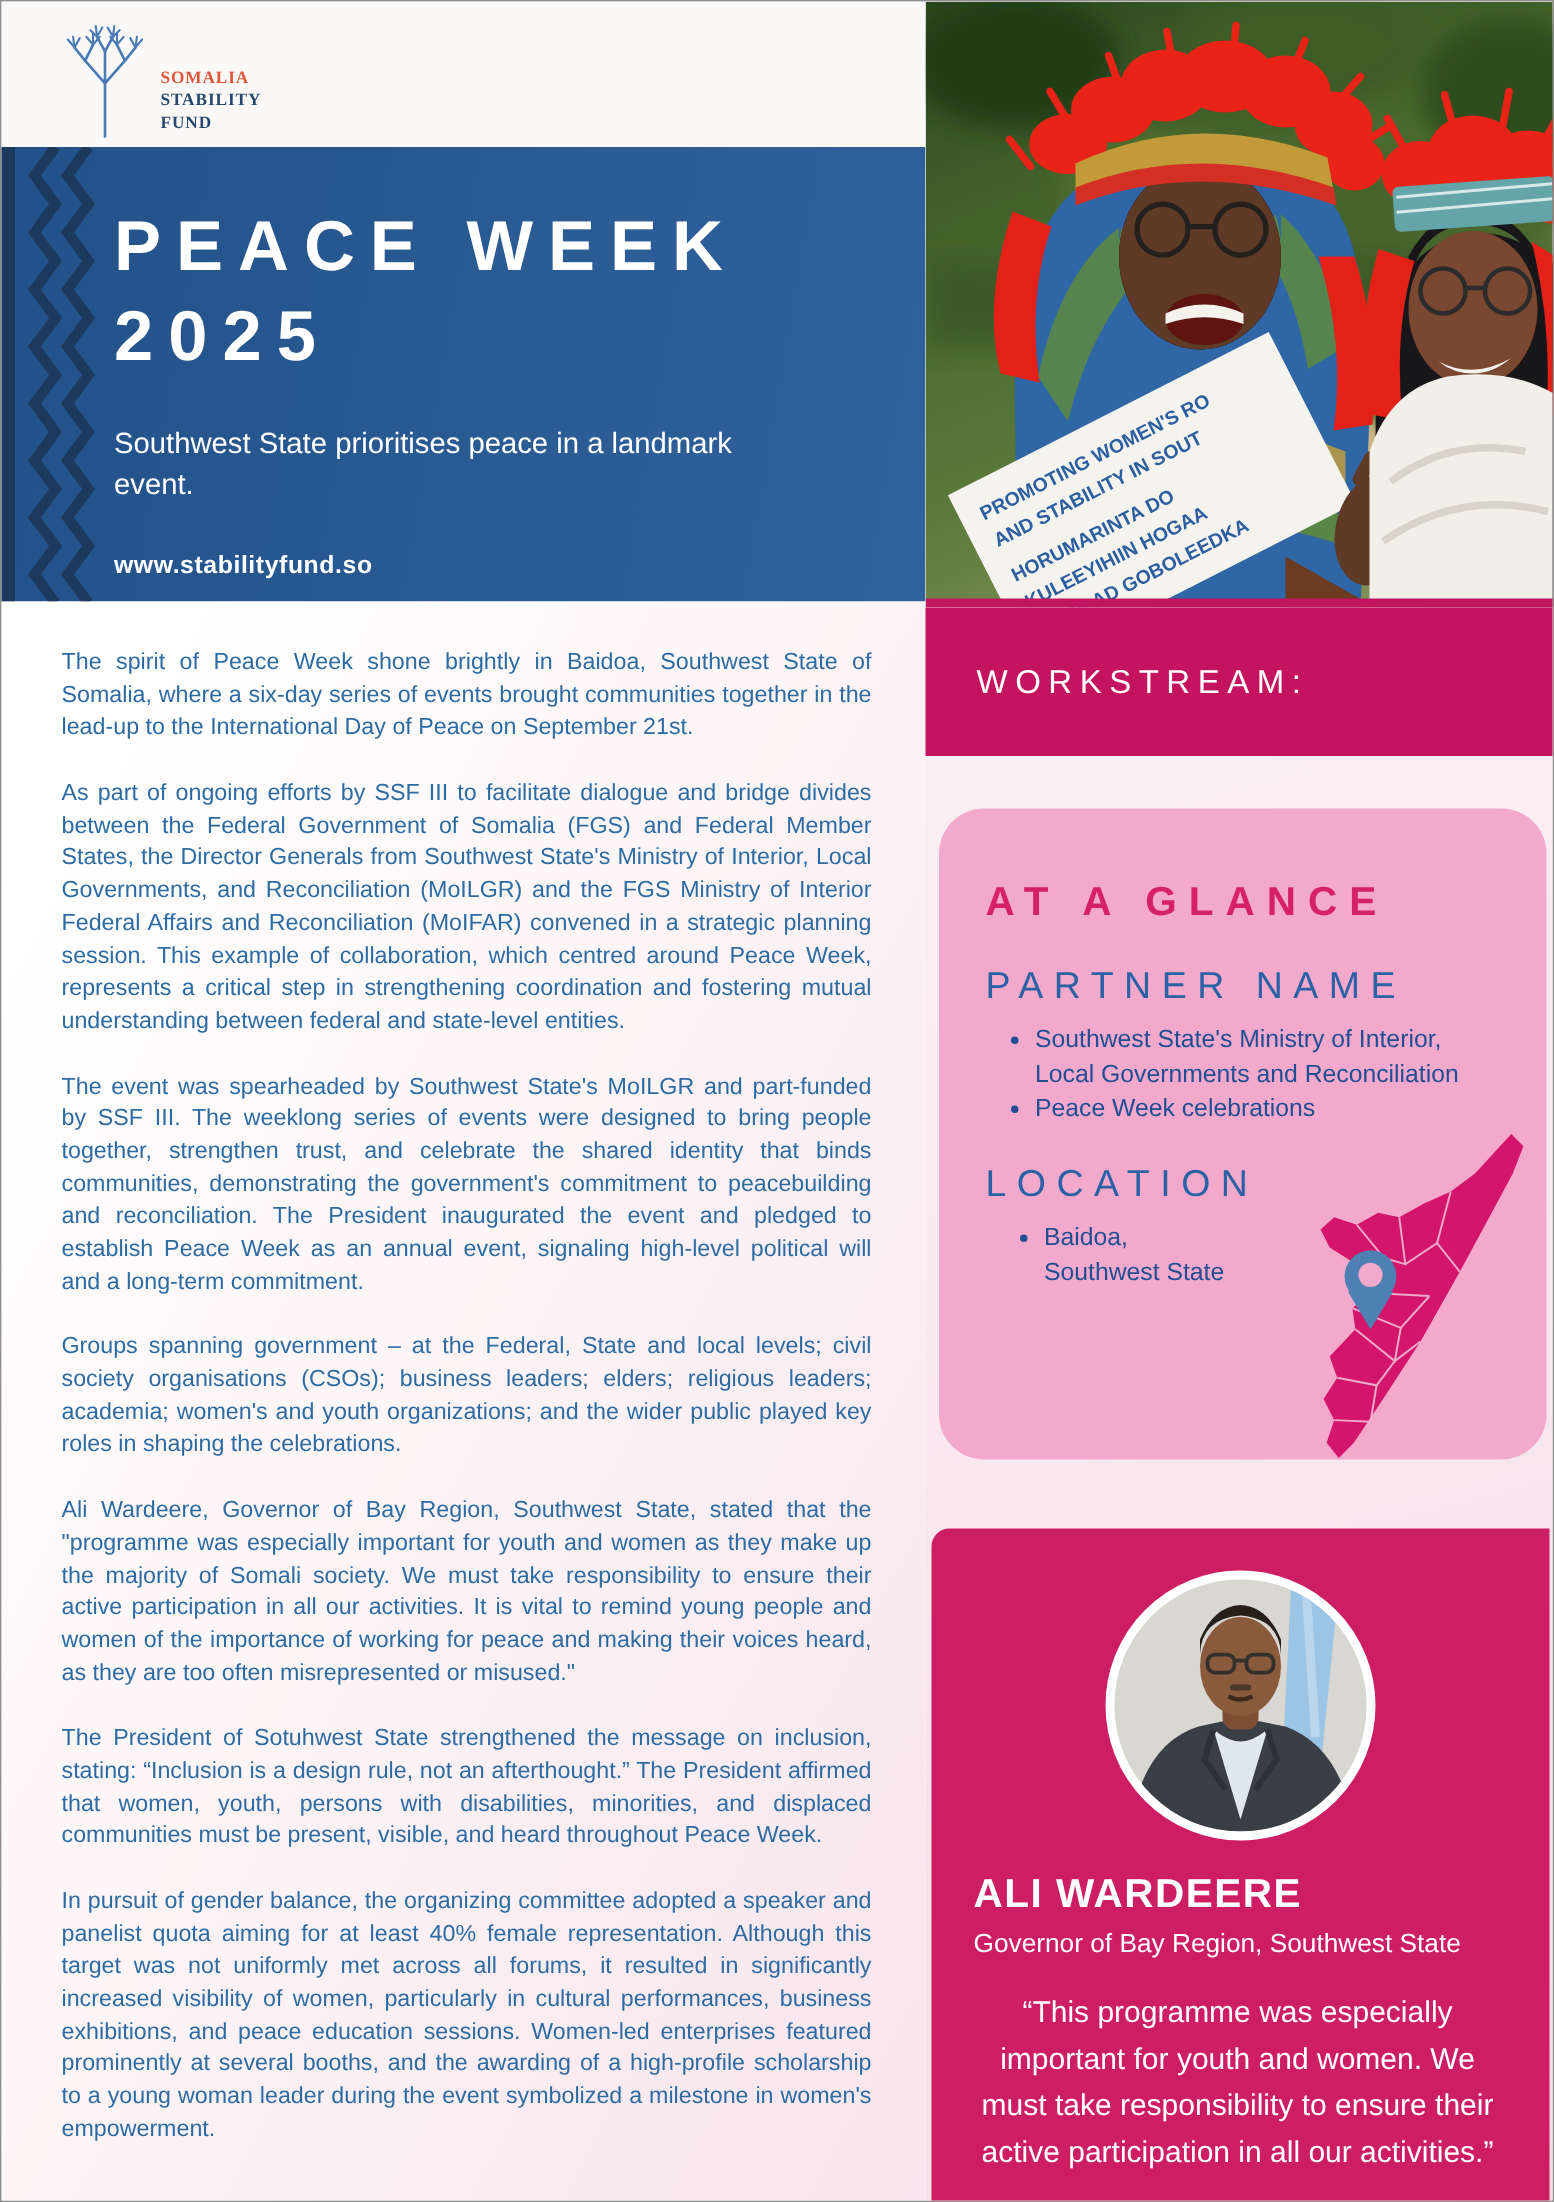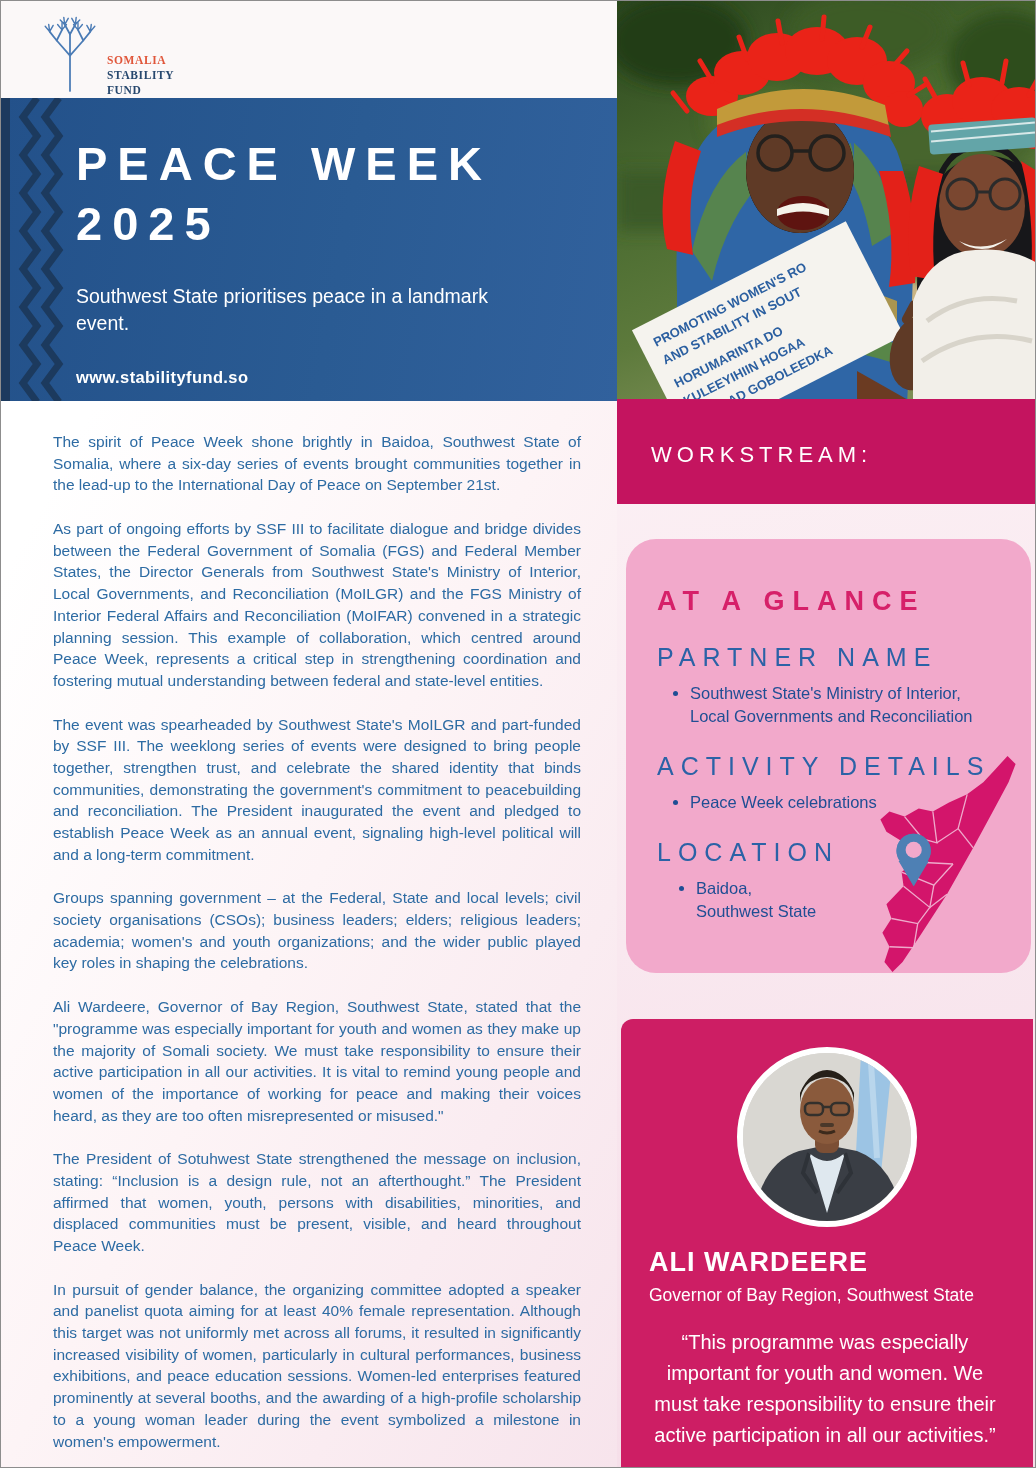--- a/index.html
+++ b/index.html
@@ -2,39 +2,39 @@
 <html><head>
 <meta charset="utf-8">
 <style>
   html,body{margin:0;padding:0;background:#e9e9e9;font-family:"Liberation Sans",sans-serif;}
   .page{position:relative;width:1036px;height:1468px;margin:0 auto;background:#ffffff;
         border:1px solid #8d8d8d;box-sizing:border-box;overflow:hidden;}
 
   
   .left-col{position:absolute;left:0;top:0;width:616px;height:1468px;}
   .logo-area{position:absolute;left:0;top:0;width:616px;height:97px;background:#fbf8f8;
-             display:flex;align-items:flex-end;padding:10px 0 0 38px;box-sizing:border-box;}
+             display:flex;align-items:center;padding:10px 0 0 38px;box-sizing:border-box;}
   .logo-text{font-family:"Liberation Serif",serif;font-weight:bold;font-size:11.5px;
              letter-spacing:.6px;line-height:1.3;margin:26px 0 0 6px;}
   .logo-text .l1{color:#e0563a;}
   .logo-text .l2,.logo-text .l3{color:#27486e;}
 
   .banner{position:absolute;left:0;top:97px;width:616px;height:303px;
           background:linear-gradient(100deg,#23518a 0%,#2a5b93 55%,#31619d 100%);}
   .banner .edge-strip{position:absolute;left:0;top:0;width:9px;height:100%;background:#1c3a5e;}
   .banner .zigzag{position:absolute;left:9px;top:0;}
   .banner-inner{position:absolute;left:75px;top:36px;right:30px;color:#ffffff;}
   .banner-title{margin:0;font-size:47px;font-weight:800;letter-spacing:10px;line-height:1.27;}
   .banner-title span{display:block;}
   .banner-sub{margin:30px 0 0;font-size:19.5px;font-weight:400;line-height:1.35;max-width:420px;}
   .banner-url{margin:32px 0 0;font-size:16.5px;font-weight:700;letter-spacing:.4px;color:#ffffff;
               text-decoration:none;display:inline-block;}
 
   .article{position:absolute;left:0;top:400px;width:616px;height:1068px;box-sizing:border-box;
-           padding:30px 36px 0 52px;
+           padding:30px 36px 0 40px;
            background:linear-gradient(118deg,#ffffff 8%,#fdf4f6 48%,#f7e4ec 100%);}
   .article p{margin:0 0 22px;font-size:15.5px;line-height:1.4;text-align:justify;color:#2d6ba3;}
 
   
   .right-col{position:absolute;left:616px;top:0;width:420px;height:1468px;
              background:linear-gradient(165deg,#fdf6f8 0%,#f9e8ef 60%,#f5dde8 100%);}
   .photo{position:absolute;left:0;top:0;width:420px;height:404px;overflow:hidden;}
 
   .workstream{position:absolute;left:0;top:404px;width:420px;height:99px;background:#c4145f;
               color:#ffffff;display:flex;flex-direction:column;justify-content:center;
@@ -267,21 +267,20 @@
         </svg>
       </div>
       <div class="glance-inner">
         <h2 class="glance-title">AT A GLANCE</h2>
 
         <h3 class="glance-h">PARTNER NAME</h3>
         <ul class="glance-ul">
           <li>Southwest State's Ministry of Interior, Local Governments and Reconciliation</li>
         </ul>
 
-        <h3 class="glance-h">ACTIVITY DETAILS</h3>
         <ul class="glance-ul">
           <li>Peace Week celebrations</li>
         </ul>
 
         <h3 class="glance-h">LOCATION</h3>
         <ul class="glance-ul" style="padding-left:28px;">
           <li>
             <span class="line">Baidoa,</span>
             <span class="line">Southwest State</span>
           </li>

